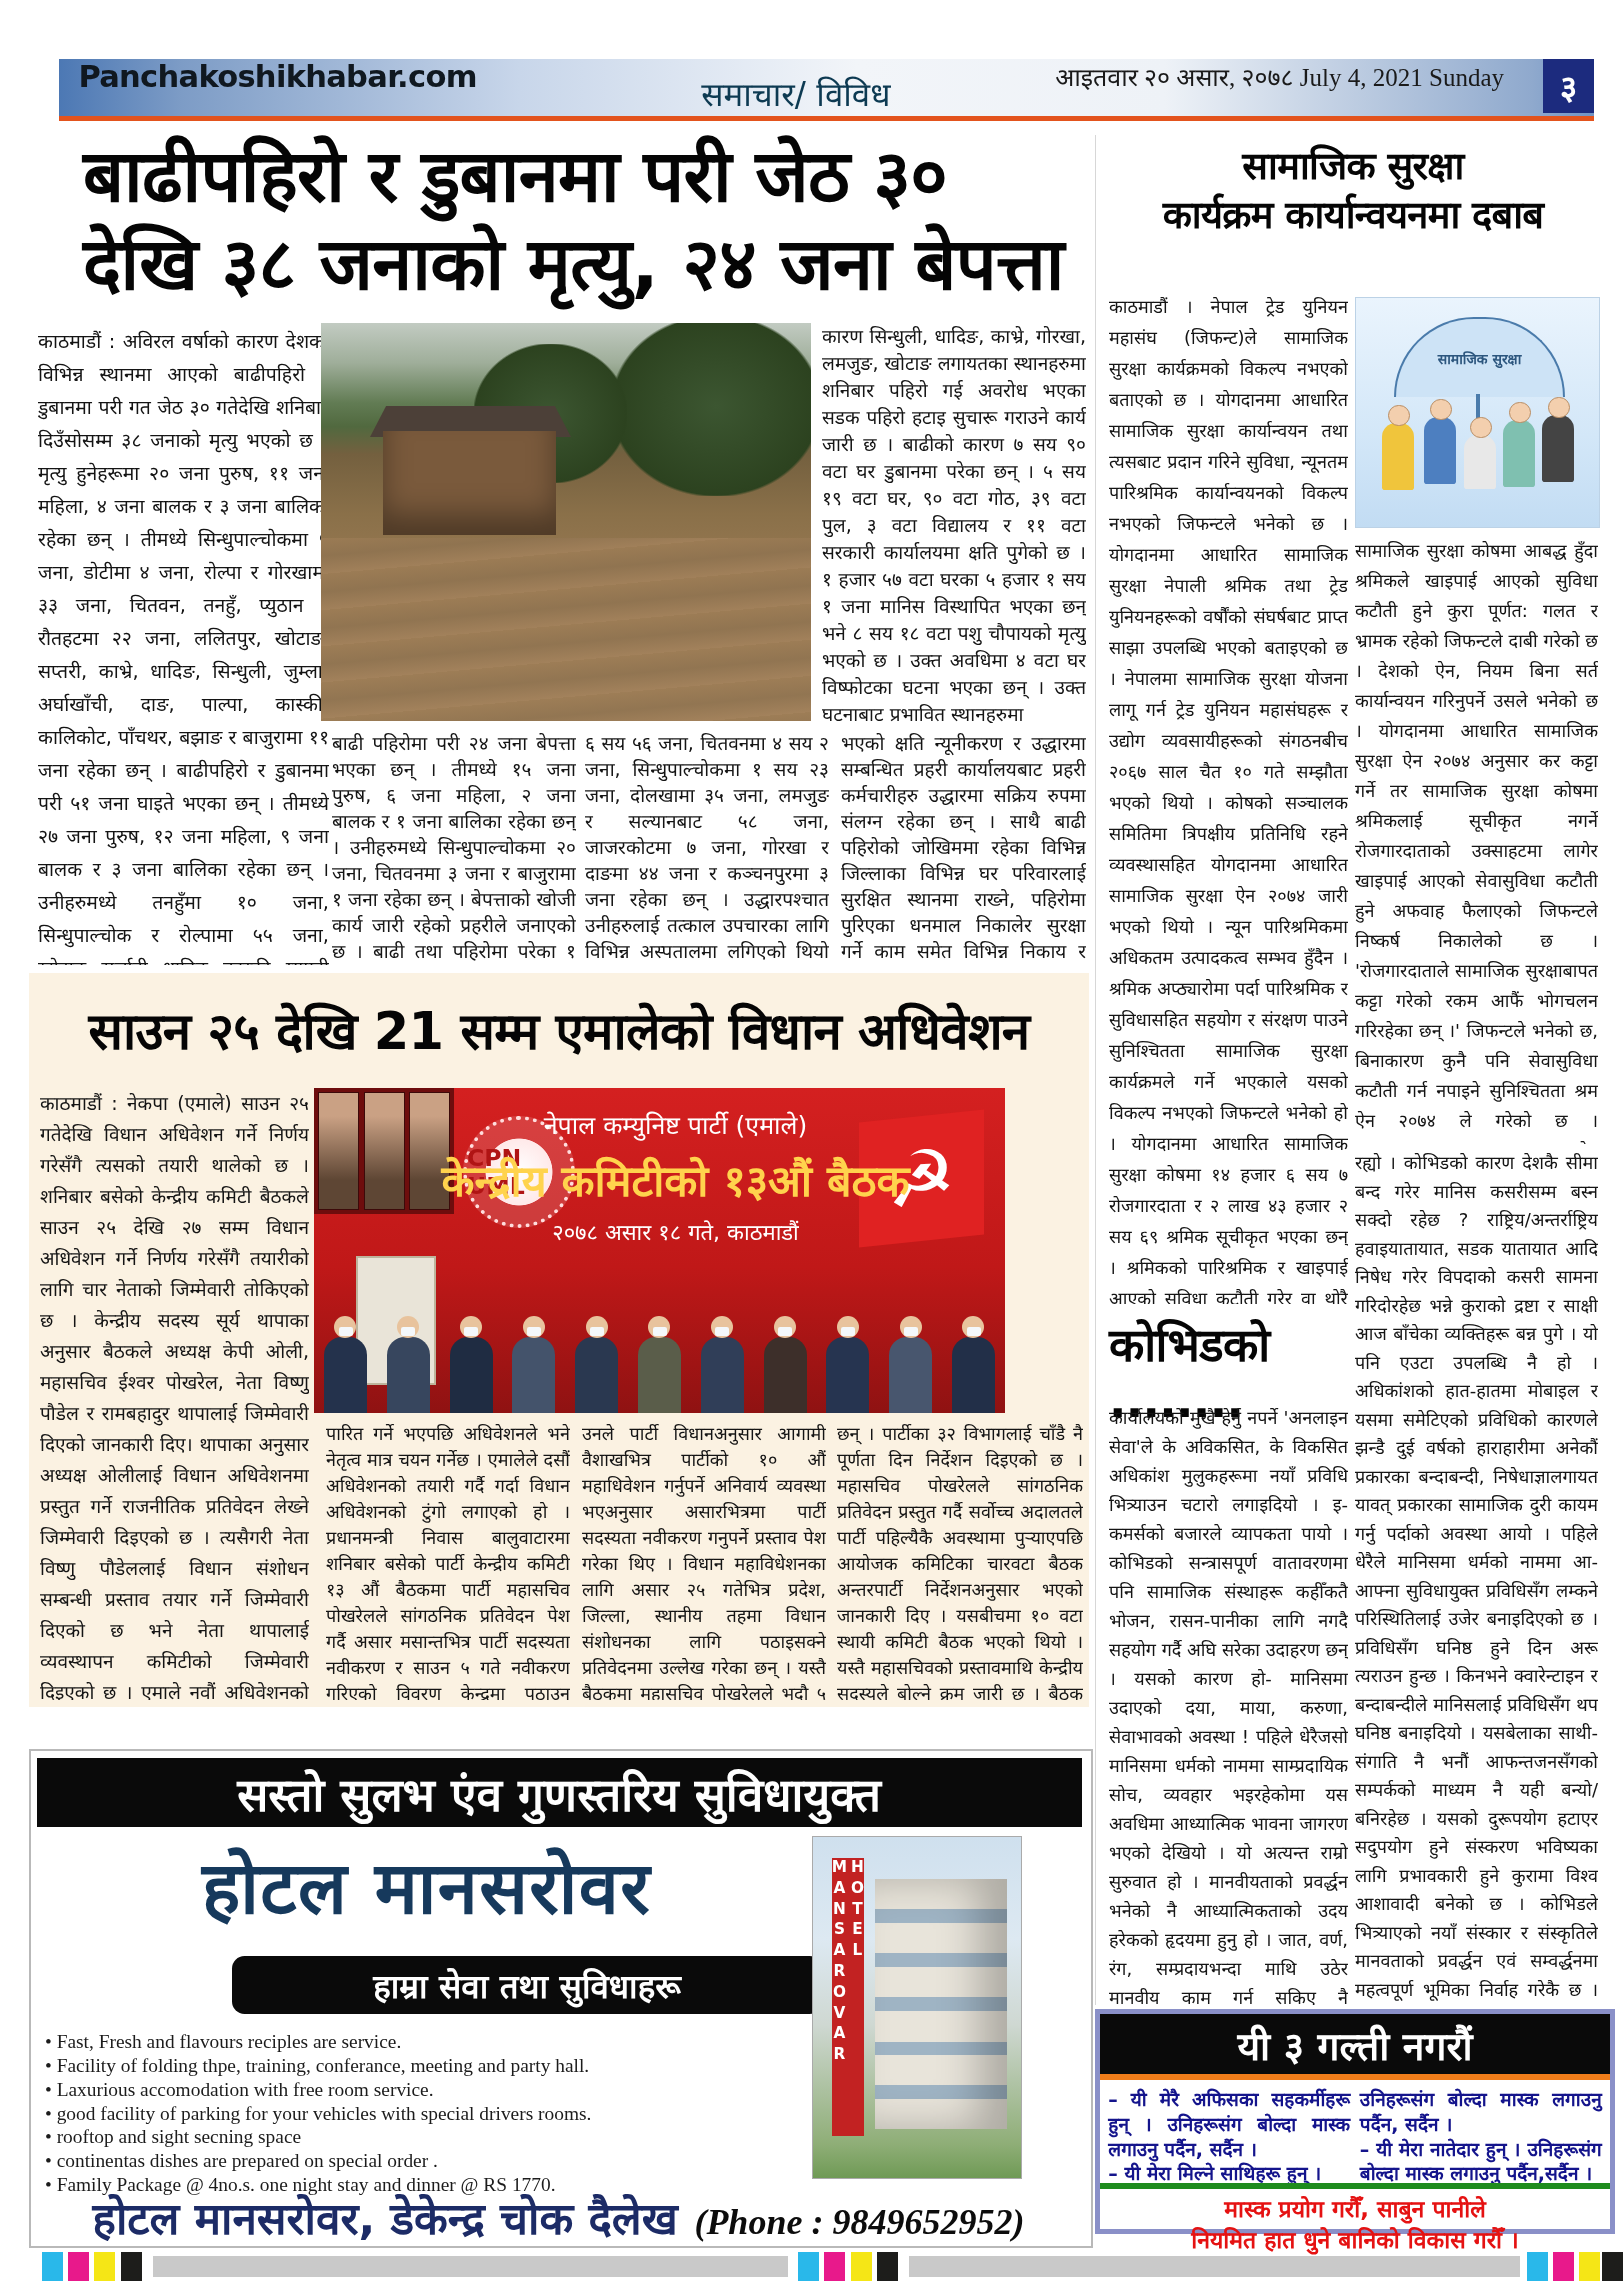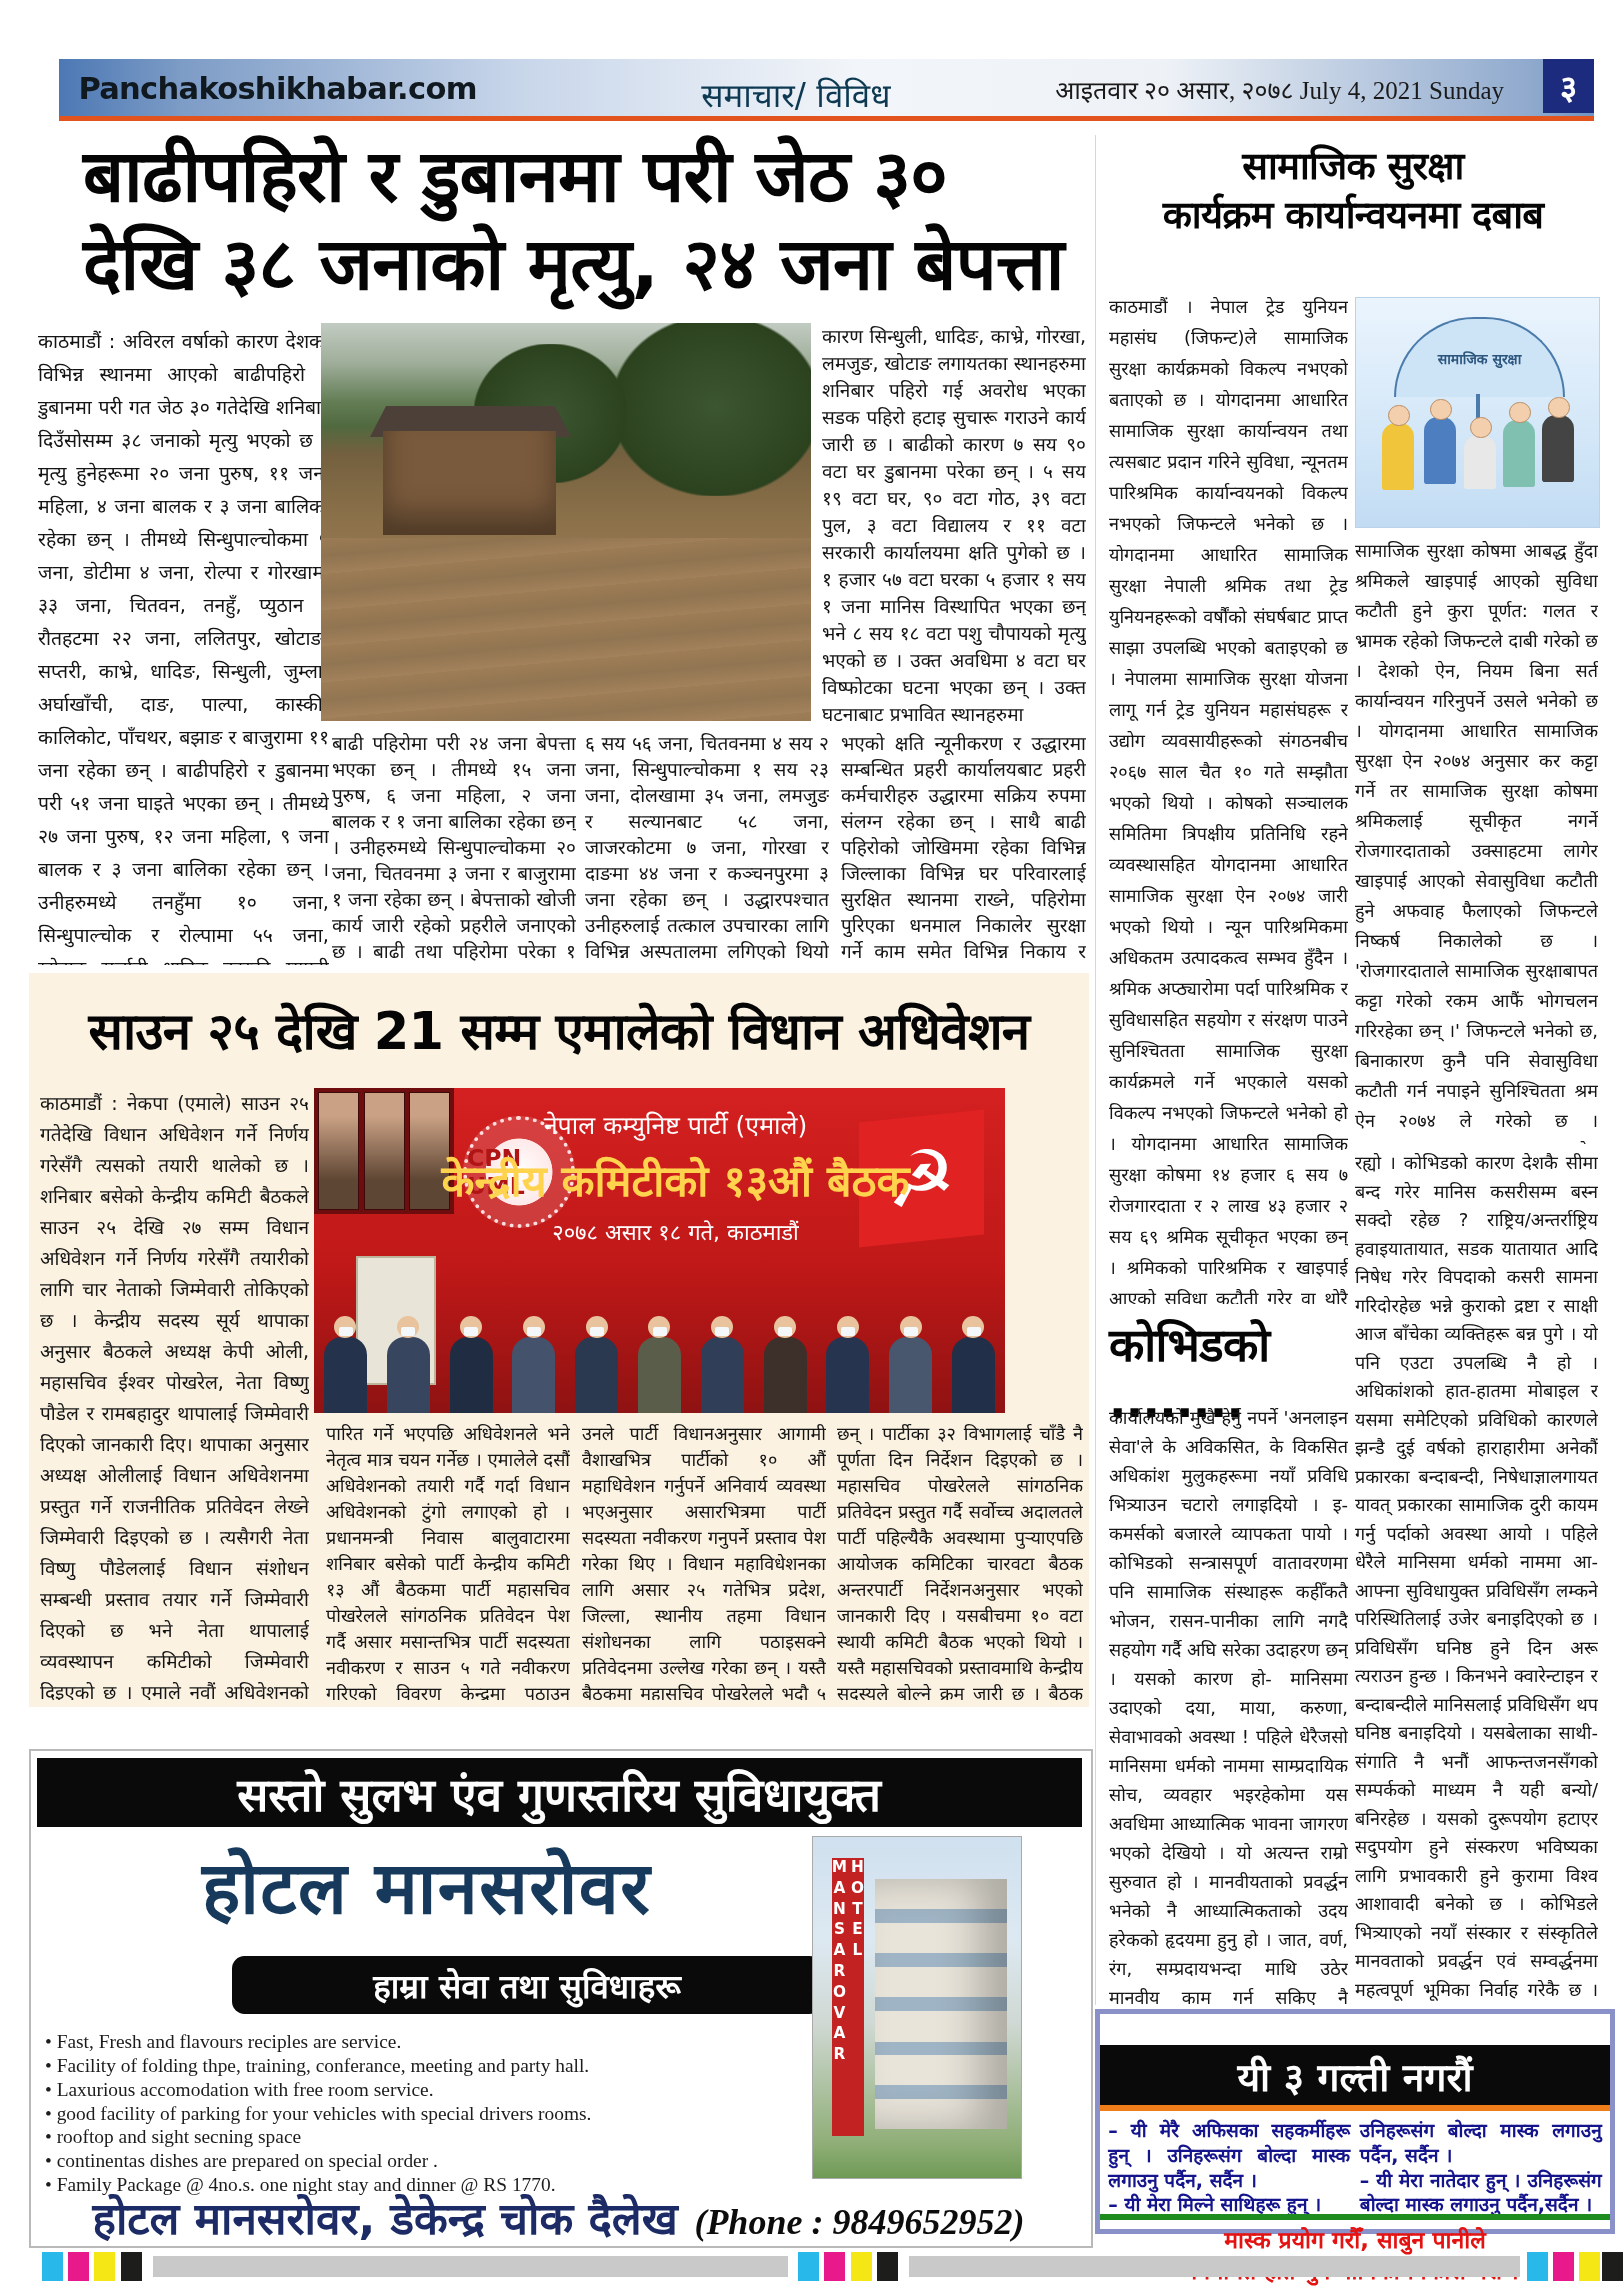--- a/index.html
+++ b/index.html
@@ -3,21 +3,21 @@
 <meta charset="utf-8">
 <style>
   html,body{margin:0;padding:0;background:#ffffff;}
   .page{position:relative;width:1623px;height:2295px;background:#fff;overflow:hidden;
         font-family:"DejaVu Sans","Liberation Sans",sans-serif;color:#111;}
   .abs{position:absolute;}
 
   
   .masthead{left:59px;top:59px;width:1535px;height:59px;
     background:linear-gradient(90deg,#4c78b4 0%,#7d9cc6 8%,#c8d6ea 30%,#f2f5f9 52%,#eef2f7 72%,#8fa9cd 96%,#6f93c4 100%);
-    display:flex;align-items:center;}
+    display:flex;align-items:flex-start;}
   .site{font-size:30.5px;font-weight:bold;color:#101820;padding-left:19.4px;letter-spacing:-0.7px;}
   .section-name{position:absolute;left:48%;transform:translateX(-50%);font-size:33px;font-weight:normal;color:#0d3a52;margin-top:12px;}
   .edition-date{position:absolute;right:90px;font-size:25px;color:#1a1a1a;font-family:"Liberation Serif",serif;}
   .pagenum-box{position:absolute;right:0;top:0;width:51px;height:54px;background:#1c2b7e;color:#fff;
     display:flex;align-items:center;justify-content:center;font-size:33px;font-weight:bold;font-family:"Liberation Serif",serif;}
   .orange-rule{left:59px;top:116px;width:1535px;height:4.9px;background:#e3531d;}
 
   
   .headline-xl{font-weight:bold;color:#050505;line-height:1.22;letter-spacing:-0.7px;}
   .newscol{text-align:justify;overflow:hidden;color:#141414;}
@@ -81,21 +81,21 @@
   .hotel-sign{position:absolute;left:19.4px;top:21px;width:32px;height:278px;background:#c22222;color:#fff;
     writing-mode:vertical-rl;text-orientation:upright;display:flex;align-items:center;justify-content:center;
     font-size:15.3px;font-weight:bold;letter-spacing:2.8px;}
   .hotel-footer{position:absolute;left:14px;top:436px;width:1027px;display:flex;align-items:baseline;justify-content:center;gap:16.7px;}
   .hotel-footer-name{font-size:44px;font-weight:bold;color:#1c2b66;}
   .hotel-footer-phone{font-size:36px;font-style:italic;font-family:"Liberation Serif",serif;color:#0c0c0c;font-weight:bold;}
 
   
   .mistakes{left:1095px;top:2009px;width:520px;height:225px;border:5.6px solid #8a90c8;background:#fff;box-sizing:border-box;}
   .mk-head{height:60px;background:#0a0a0a;color:#fff;display:flex;align-items:center;justify-content:center;
-    font-size:39px;font-weight:bold;margin-top:31px;}
+    font-size:39px;font-weight:bold;}
   .mk-orange{height:6.2px;background:#ef7d1a;}
   .mk-body{display:flex;gap:9.7px;padding:7px 8.3px;height:89px;overflow:hidden;}
   .mk-col{flex:1;color:#14148c;font-size:19px;font-weight:bold;line-height:1.3;text-align:justify;}
   .mk-green{height:6.2px;background:#1e8c1e;}
   .mk-red{color:#e51212;font-size:23px;font-weight:bold;text-align:center;line-height:1.35;padding-top:4.2px;}
 
   
   .marks{left:0;top:2252px;width:1623px;height:30.5px;}
   .sw{position:absolute;top:0;width:21px;height:29px;}
   .graybar{position:absolute;top:4.2px;height:21px;background:#c9c9c9;}

